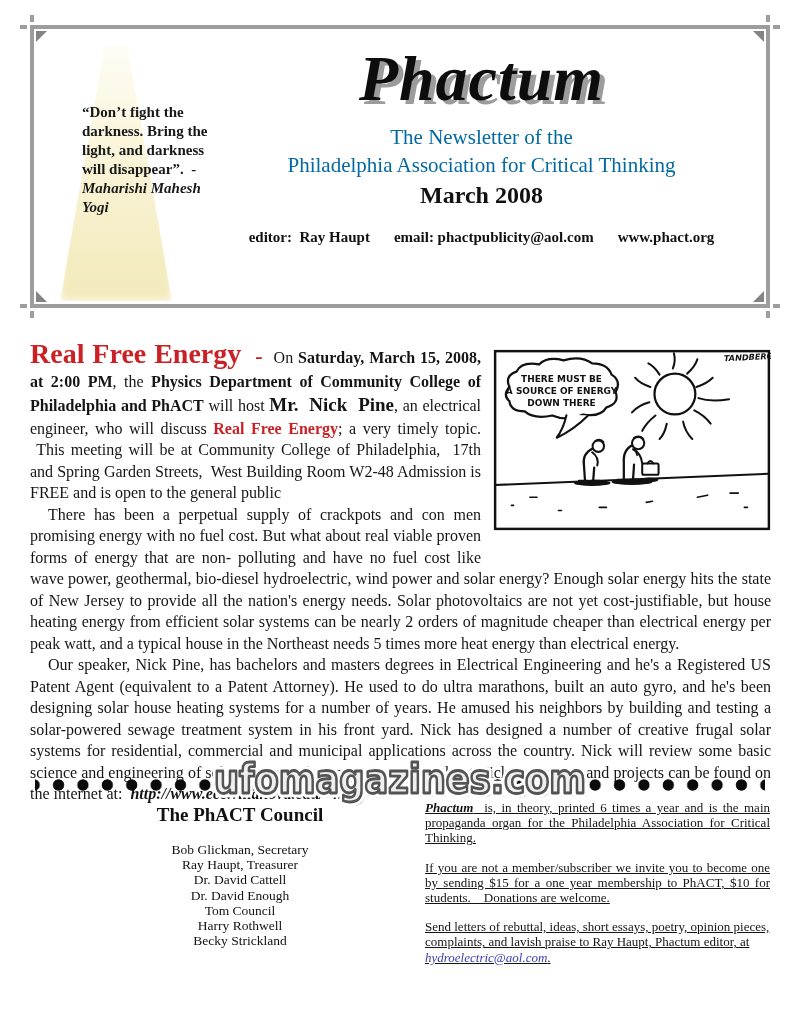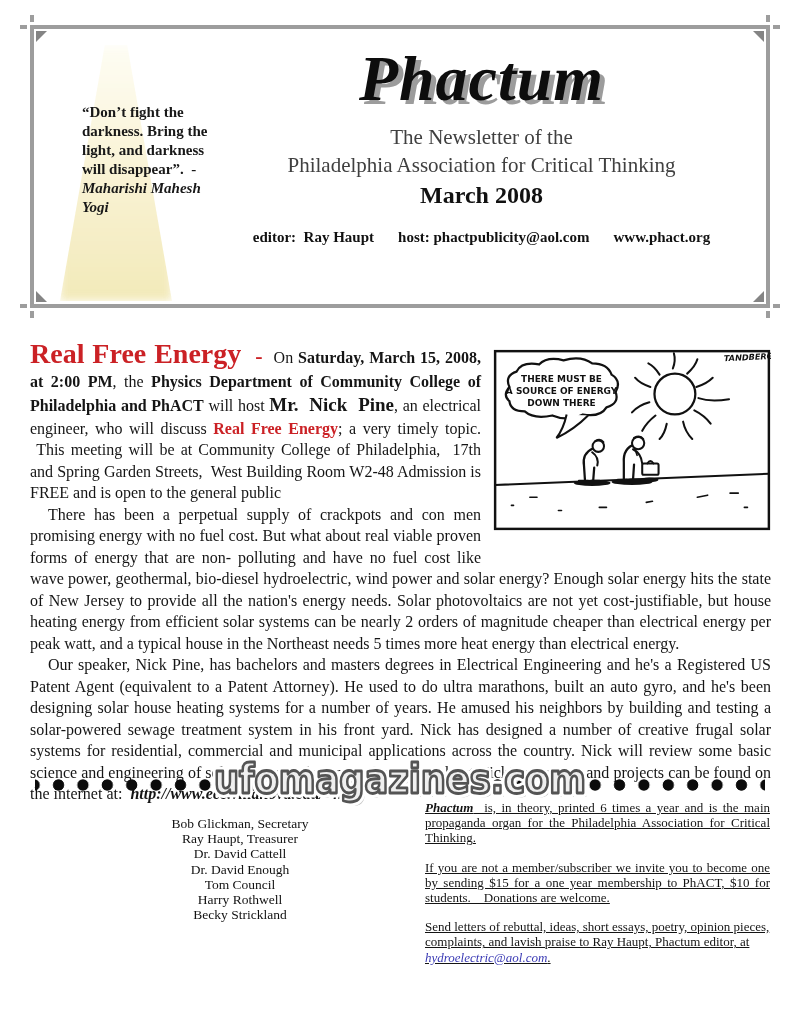--- a/index.html
+++ b/index.html
@@ -42,21 +42,21 @@
   .masthead{
     position:absolute;left:165px;top:0;width:565px;height:100%;
     text-align:center;
   }
   .nl-title{
     margin-top:16px;
     font-size:64px;font-weight:bold;font-style:italic;line-height:1.05;
     letter-spacing:1px;color:#0d0d0d;
     text-shadow:5px 4px 0 #9c9c9c;
   }
-  .sub{font-size:21px;line-height:1.32;color:#404040;}
+  .sub{font-size:21px;line-height:1.32;color:#0369a1;}
   .sub1{margin-top:12px;}
   .issue{font-size:24px;font-weight:bold;margin-top:2px;}
   .editor-row{
     margin-top:20px;display:flex;justify-content:center;gap:24px;
     font-size:15px;font-weight:bold;white-space:nowrap;
   }
 
   
   .article{position:absolute;left:30px;top:340px;width:741px;text-align:justify;}
   .article p{margin:0;font-size:16px;line-height:1.345;color:#151515;}
@@ -120,21 +120,21 @@
 
     <div class="quote"><span>“Don’t fight the darkness. Bring the light, and darkness will dis­appear”. &nbsp;- </span><span class="attrib">Ma­harishi Mahesh Yogi</span></div>
 
     <div class="masthead">
       <div class="nl-title">Phactum</div>
       <div class="sub sub1">The Newsletter of the</div>
       <div class="sub">Philadelphia Association for Critical Thinking</div>
       <div class="issue">March 2008</div>
       <div class="editor-row">
         <span>editor: &nbsp;Ray Haupt</span>
-        <span>host: phactpublicity@aol.com</span>
+        <span>email: phactpublicity@aol.com</span>
         <span>www.phact.org</span>
       </div>
     </div>
   </div>
 
   <div class="article">
 
     <div class="cartoon-float">
       <svg viewBox="0 0 272 186" xmlns="http://www.w3.org/2000/svg">
 
@@ -215,20 +215,21 @@
     <div class="dots"></div>
     <svg class="watermark" viewBox="0 0 400 58" xmlns="http://www.w3.org/2000/svg">
       <text class="wm-shadow" x="203" y="47" text-anchor="middle" textLength="372" lengthAdjust="spacingAndGlyphs">ufomagazines.com</text>
       <text class="wm-halo" x="200" y="43" text-anchor="middle" textLength="372" lengthAdjust="spacingAndGlyphs">ufomagazines.com</text>
       <text class="wm-main" x="200" y="43" text-anchor="middle" textLength="372" lengthAdjust="spacingAndGlyphs">ufomagazines.com</text>
     </svg>
   </div>
 
   <div class="bottom">
     <div class="council">
+      <div class="council-title">The PhACT Council</div>
       <div class="members">
         <div>Bob Glickman, Secretary</div>
         <div>Ray Haupt, Treasurer</div>
         <div>Dr. David Cattell</div>
         <div>Dr. David Enough</div>
         <div>Tom Council</div>
         <div>Harry Rothwell</div>
         <div>Becky Strickland</div>
       </div>
     </div>

